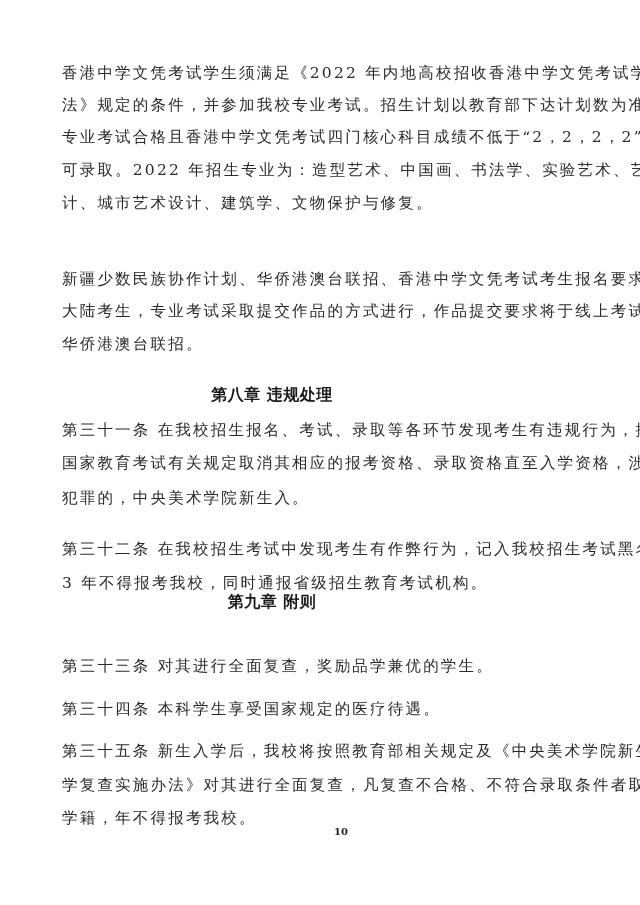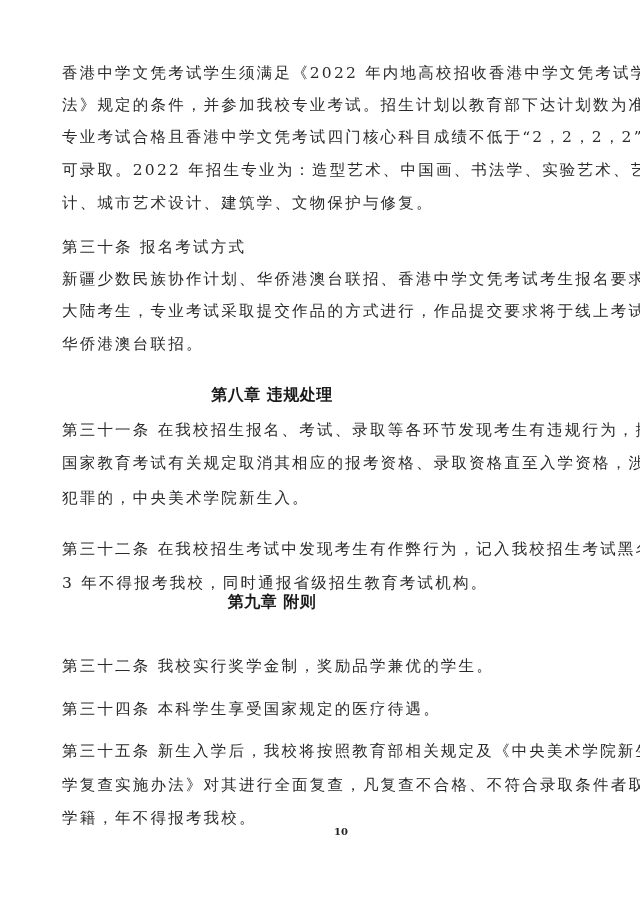--- a/index.html
+++ b/index.html
@@ -16,35 +16,34 @@
 </style>
 </head>
 <body>
 
 <div class="page">
   <div class="line" style="top:63px">香港中学文凭考试学生须满足《2022 年内地高校招收香港中学文凭考试学生办</div>
   <div class="line" style="top:95px">法》规定的条件，并参加我校专业考试。招生计划以教育部下达计划数为准。</div>
   <div class="line" style="top:127px">专业考试合格且香港中学文凭考试四门核心科目成绩不低于“2，2，2，2”方</div>
   <div class="line" style="top:160px">可录取。2022 年招生专业为：造型艺术、中国画、书法学、实验艺术、艺术设</div>
   <div class="line" style="top:193px">计、城市艺术设计、建筑学、文物保护与修复。</div>
-  <div class="line" style="top:237px">第三十条 报名考试方式</div>
   <div class="line" style="top:269px">新疆少数民族协作计划、华侨港澳台联招、香港中学文凭考试考生报名要求同</div>
   <div class="line" style="top:301px">大陆考生，专业考试采取提交作品的方式进行，作品提交要求将于线上考试前</div>
   <div class="line" style="top:334px">华侨港澳台联招。</div>
 
   <div class="heading" style="top:385px">第八章  违规处理</div>
 
   <div class="line" style="top:420px">第三十一条 在我校招生报名、考试、录取等各环节发现考生有违规行为，按照</div>
   <div class="line" style="top:453px">国家教育考试有关规定取消其相应的报考资格、录取资格直至入学资格，涉嫌</div>
   <div class="line" style="top:488px">犯罪的，中央美术学院新生入。</div>
   <div class="line" style="top:539px">第三十二条 在我校招生考试中发现考生有作弊行为，记入我校招生考试黑名单，</div>
   <div class="line" style="top:573px">3 年不得报考我校，同时通报省级招生教育考试机构。</div>
 
   <div class="heading" style="top:592px">第九章  附则</div>
 
-  <div class="line" style="top:656px">第三十二条 我校实行奖学金制，奖励品学兼优的学生。</div>
+  <div class="line" style="top:656px">第三十三条 对其进行全面复查，奖励品学兼优的学生。</div>
   <div class="line" style="top:699px">第三十四条 本科学生享受国家规定的医疗待遇。</div>
   <div class="line" style="top:741px">第三十五条 新生入学后，我校将按照教育部相关规定及《中央美术学院新生入</div>
   <div class="line" style="top:775px">学复查实施办法》对其进行全面复查，凡复查不合格、不符合录取条件者取消</div>
   <div class="line" style="top:808px">学籍，年不得报考我校。</div>
 
   <div class="pagenum">10</div>
 </div>
 
 </body></html>

